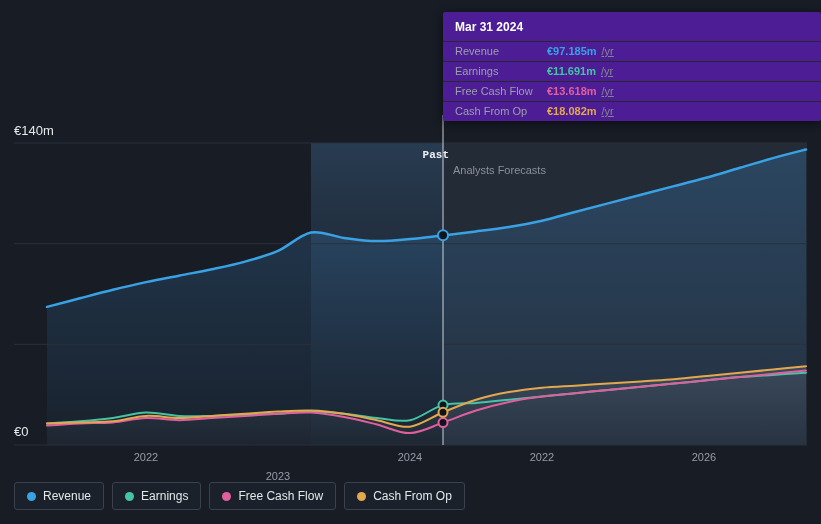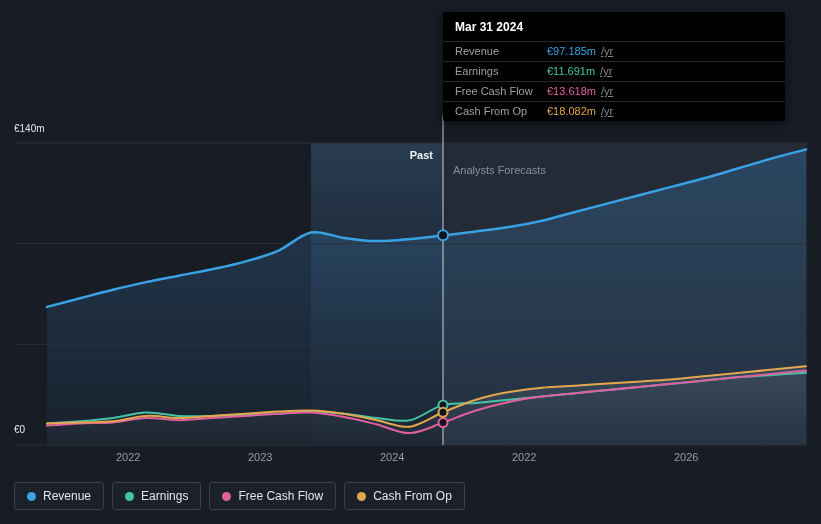--- a/index.html
+++ b/index.html
@@ -4,35 +4,35 @@
 <style>
   html,body{margin:0;padding:0;}
   body{
     width:821px;height:524px;
     background:#171c25;
     font-family:"Liberation Sans",sans-serif;
     position:relative;overflow:hidden;
   }
   .page{position:absolute;inset:0;}
   #chart-svg{position:absolute;left:0;top:0;}
-  .y-label{position:absolute;left:14px;font-size:10px;color:#e6e8eb;z-index:3;}
+  .y-label{position:absolute;left:14px;font-size:13px;color:#e6e8eb;z-index:3;}
   .y-max{top:123px;}
   .y-zero{top:424px;}
-  .past-label{position:absolute;top:149px;right:388px;font-size:11px;font-weight:600;color:#edeff2;z-index:3;}
+  .past-label{position:absolute;top:149px;right:372px;font-size:11px;font-weight:600;color:#edeff2;z-index:3;font-family:Liberation Mono, monospace;}
   .forecast-label{position:absolute;top:164px;left:453px;font-size:11px;color:#8a9099;z-index:3;}
-  .x-axis-label{position:absolute;top:451px;width:60px;margin-left:-30px;text-align:left;font-size:11px;color:#969da7;z-index:3;}
+  .x-axis-label{position:absolute;top:451px;width:60px;margin-left:-30px;text-align:center;font-size:11px;color:#969da7;z-index:3;}
   .tooltip{
-    position:absolute;left:443px;top:12px;width:342px;
-    background:#000000;border-radius:2px;z-index:6;
+    position:absolute;left:443px;top:12px;width:378px;
+    background:#4c1d95;border-radius:2px;z-index:6;
     box-shadow:0 2px 10px rgba(0,0,0,0.55);
   }
   .tooltip-date{padding:8px 12px 7px;font-size:12px;font-weight:bold;color:#ffffff;}
   .trow{display:flex;align-items:center;padding:3px 12px 4px;border-top:1px solid #26282b;font-size:11px;}
   .trow .tlabel{width:92px;color:#9aa0a6;flex:none;}
-  .trow .tval{margin-right:5px;font-weight:400;}
+  .trow .tval{margin-right:5px;font-weight:700;}
   .trow .tsuf{color:#84888d;text-decoration:underline;}
   .legend{position:absolute;left:14px;top:482px;display:flex;gap:8px;z-index:3;}
   .chip{
     display:flex;align-items:center;gap:7px;
     padding:6px 12px;border:1px solid #3a414d;border-radius:3px;
     background:#1b212b;font-size:12px;color:#e4e7ea;cursor:pointer;white-space:nowrap;
   }
   .dot{width:9px;height:9px;border-radius:50%;flex:none;}
 </style>
 </head>
@@ -75,21 +75,21 @@
     </svg>
 
   <div class="y-label y-max">€140m</div>
   <div class="y-label y-zero">€0</div>
 
   <div class="past-label">Past</div>
   <div class="forecast-label">Analysts Forecasts</div>
 
   <div id="x-axis">
       <div class="x-axis-label" style="left: 146px;">2022</div>
-      <div class="x-axis-label" style="left: 278px;">2023</div>
+      <div class="x-axis-label" style="left: 278px; margin-top: 19px;">2023</div>
       <div class="x-axis-label" style="left: 410px;">2024</div>
       <div class="x-axis-label" style="left: 542px;">2022</div>
       <div class="x-axis-label" style="left: 704px;">2026</div>
     </div>
 
   <div class="tooltip">
     <div class="tooltip-date">Mar 31 2024</div>
     <div id="tooltip-rows">
         <div class="trow">
           <span class="tlabel">Revenue</span>

